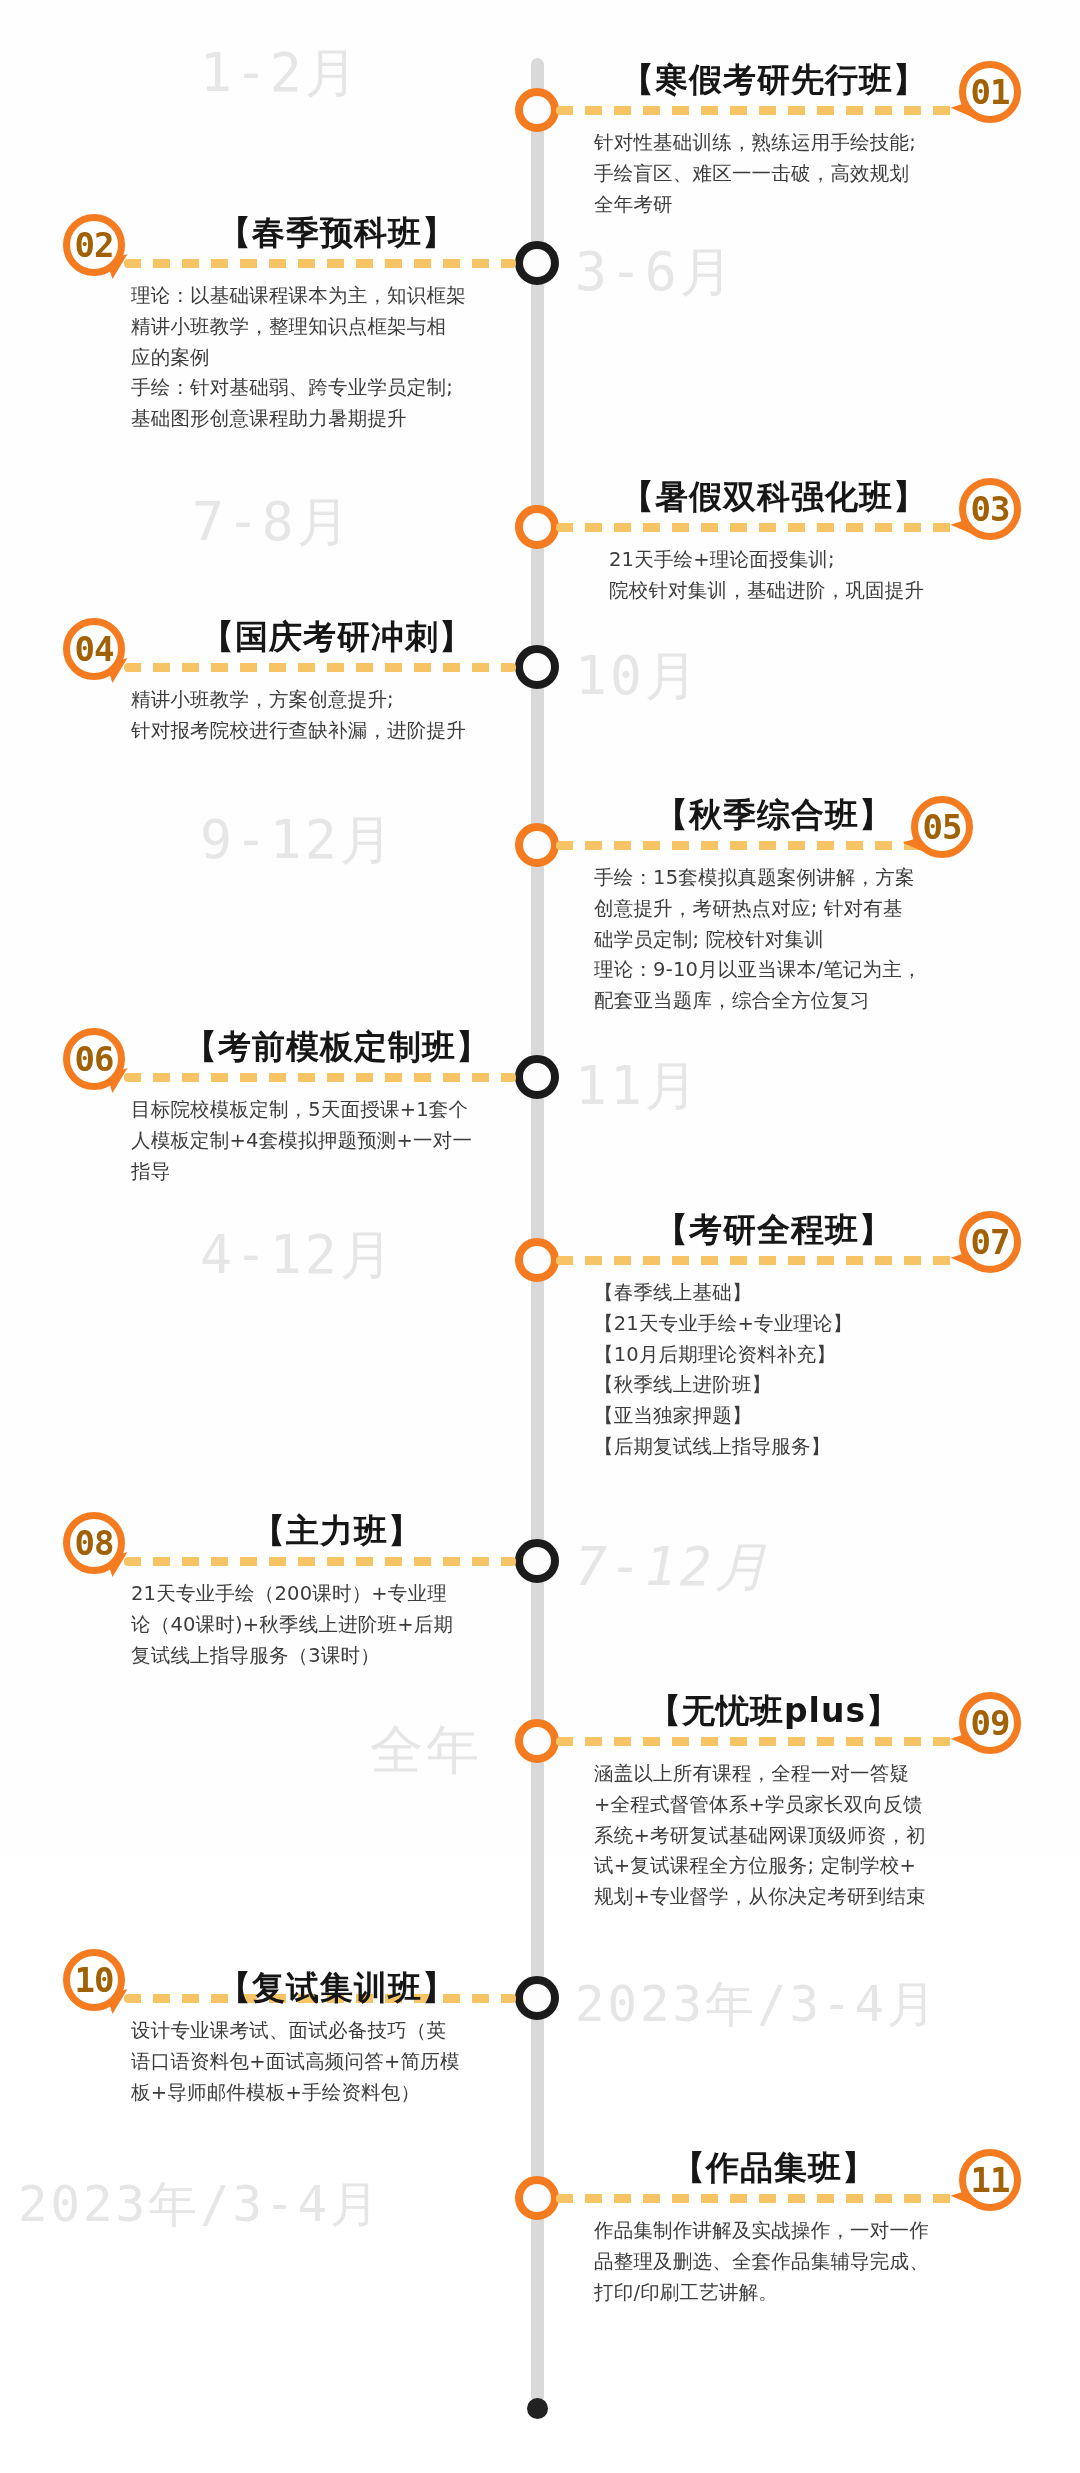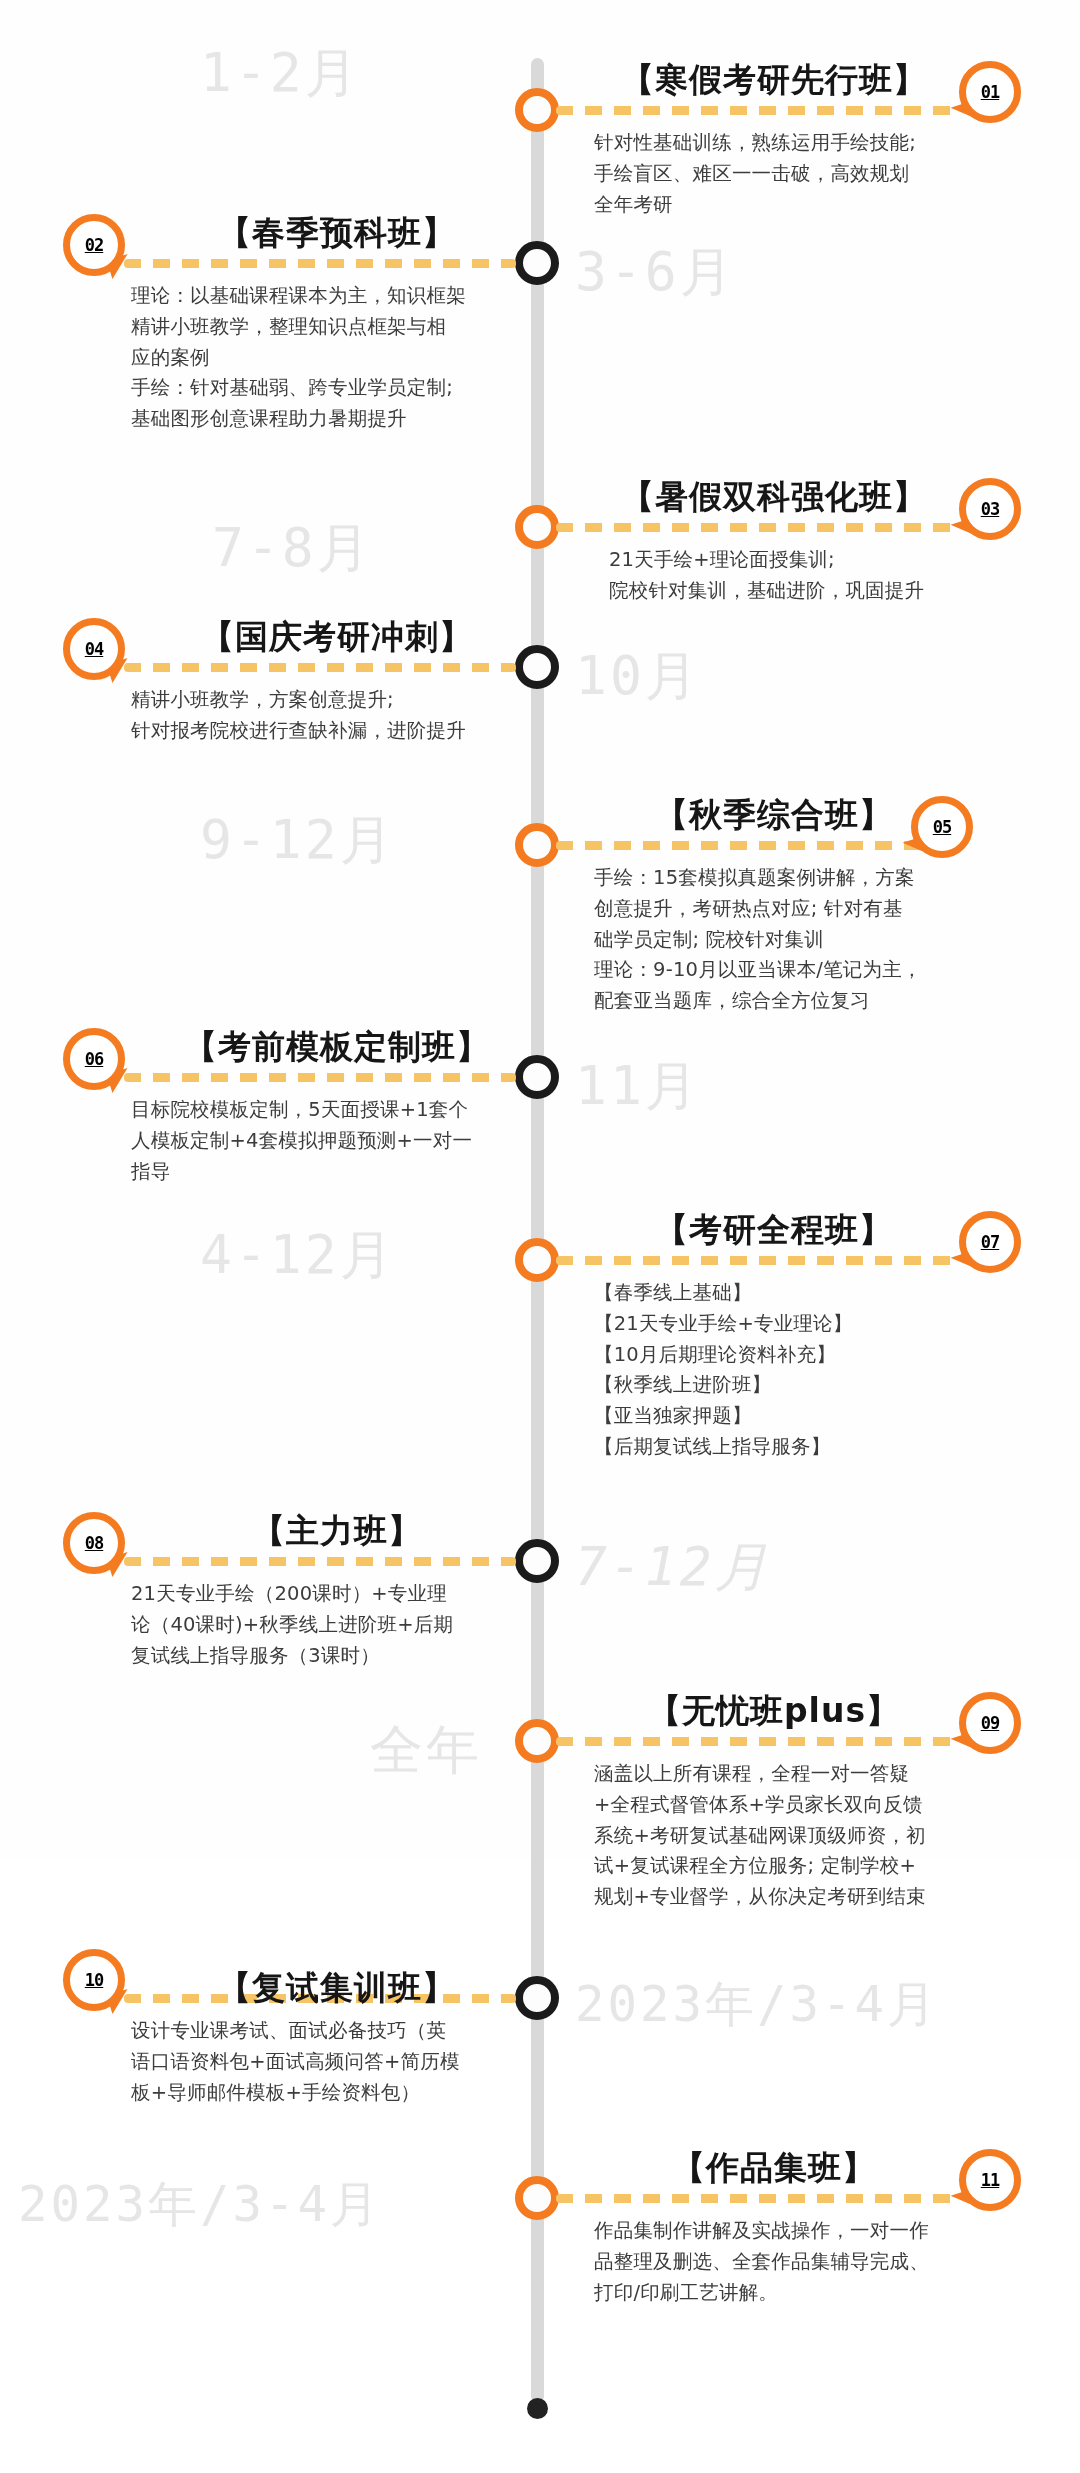--- a/index.html
+++ b/index.html
@@ -80,25 +80,24 @@
     right:-6px;bottom:0px;
     border-width:19px 22px 0 0;
     border-color:#f47b20 transparent transparent transparent;
     transform:rotate(-18deg);
   }
   .badge .num{
     position:absolute;left:0;top:0;
     width:62px;height:62px;
     display:flex;align-items:center;justify-content:center;
     font-family:"DejaVu Sans Mono","Liberation Mono",monospace;
-    font-size:17px;font-weight:bold;
-    color:#000000;
+    font-size:34px;font-weight:bold;
+    color:#a16207;
     letter-spacing:-1px;
     line-height:1;
-    text-decoration:underline;
   }
   
   .content{position:absolute;}
   .content.right{text-align:left;}
   .content.left{text-align:left;}
   .title{
     font-family:"DejaVu Sans","Liberation Sans",sans-serif;
     font-size:33px;
     font-weight:bold;
     color:#161616;
@@ -167,21 +166,21 @@
       <div class="title center-right">【春季预科班】</div>
     </div>
     <div class="body" style="position:absolute;left:131px;top:281px;width:400px;">理论：以基础课程课本为主，知识框架
 精讲小班教学，整理知识点框架与相
 应的案例
 手绘：针对基础弱、跨专业学员定制;
 基础图形创意课程助力暑期提升</div>
   </div>
 
   <div class="row">
-    <div class="ghost" style="left:212px;top:495px;margin-top:26px;">7-8月</div>
+    <div class="ghost" style="left:192px;top:495px;">7-8月</div>
     <div class="node orange" style="left:515px;top:505px;"></div>
     <div class="dash" style="left:556px;top:523px;width:400px;"></div>
     <div class="badge tail-left" style="left:959px;top:478px;">
       <div class="tail"></div>
       <div class="ring"></div>
       <div class="num">03</div>
     </div>
     <div class="content right" style="left:594px;top:479px;width:360px;">
       <div class="title center-right">【暑假双科强化班】</div>
     </div>

